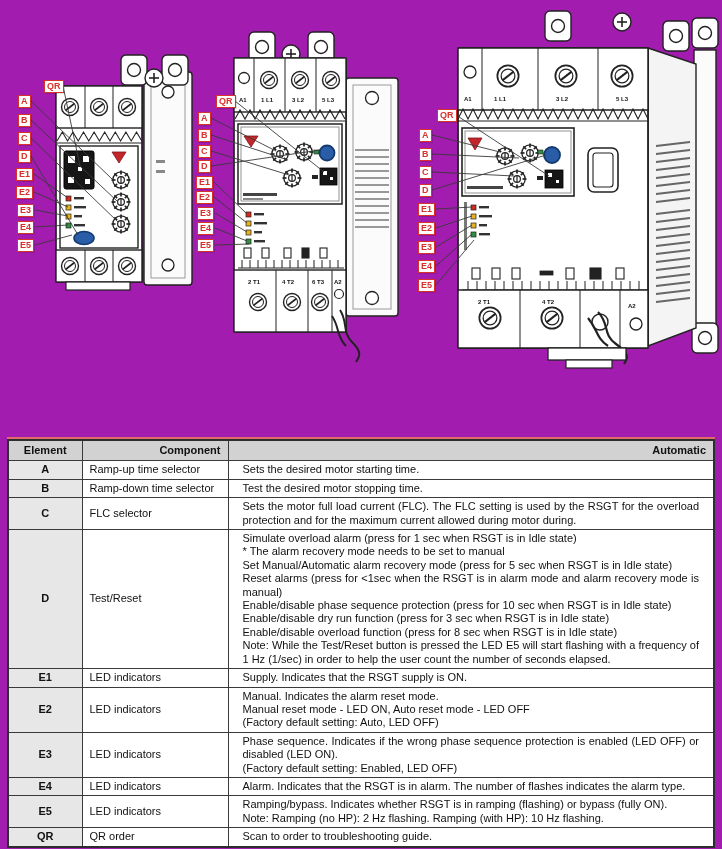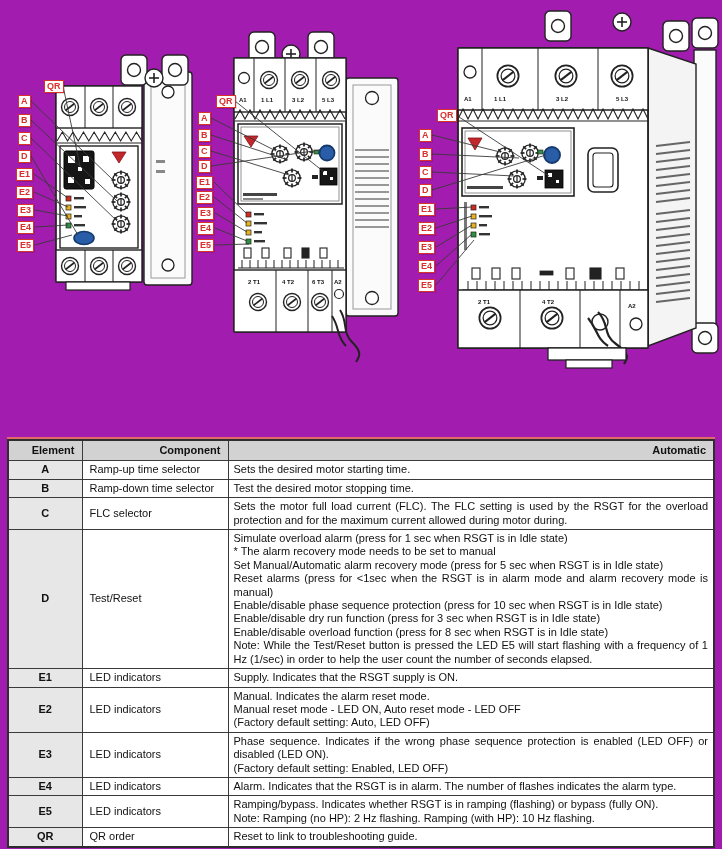--- a/index.html
+++ b/index.html
@@ -17,25 +17,25 @@
   }
   #leaders line{stroke:#3a3a3a;stroke-width:.9}
   .tlabel{font:bold 6px "Liberation Sans",sans-serif;fill:#111}
 
   
   .tblwrap{position:absolute;left:7px;top:437px;width:708px;border-top:2.5px solid #e06a6a}
   table{border-collapse:collapse;width:100%;table-layout:fixed;
         font-size:11px;line-height:13.4px;color:#111;border:2px solid #2e2e2e}
   th,td{border:1.4px solid #3a3a3a;vertical-align:middle;padding:2px 7px}
   thead th{background:#d2d2d2;text-align:right;font-weight:bold;padding:3px 7px;font-size:11px}
-  th.c1{width:74px;}
+  th.c1{width:74px;text-align:center}
   th.c2{width:146px}
   td.el{background:#e7e7e7;font-weight:bold;text-align:center}
   td.comp{background:#fff}
-  td.fn{background:#fff;white-space:pre-line;text-align:justify;padding:2px 5px}
+  td.fn{background:#fff;white-space:pre-line;text-align:justify;padding:2px 14px}
 </style>
 </head>
 <body>
 
 <div class="page">
 
   <div class="figure">
     <svg class="fig-svg" width="722" height="438" viewBox="0 0 722 438">
       <defs>
         <g id="dial">
@@ -523,18 +523,18 @@
           </tr>
           <tr>
             <td class="el">E5</td>
             <td class="comp">LED indicators</td>
             <td class="fn">Ramping/bypass. Indicates whether RSGT is in ramping (flashing) or bypass (fully ON).
 Note: Ramping (no HP): 2 Hz flashing. Ramping (with HP): 10 Hz flashing.</td>
           </tr>
           <tr>
             <td class="el">QR</td>
             <td class="comp">QR order</td>
-            <td class="fn">Reset to link to troubleshooting guide.</td>
+            <td class="fn">Scan to order to troubleshooting guide.</td>
           </tr>
         </tbody>
     </table>
   </div>
 </div>
 
 </body></html>

